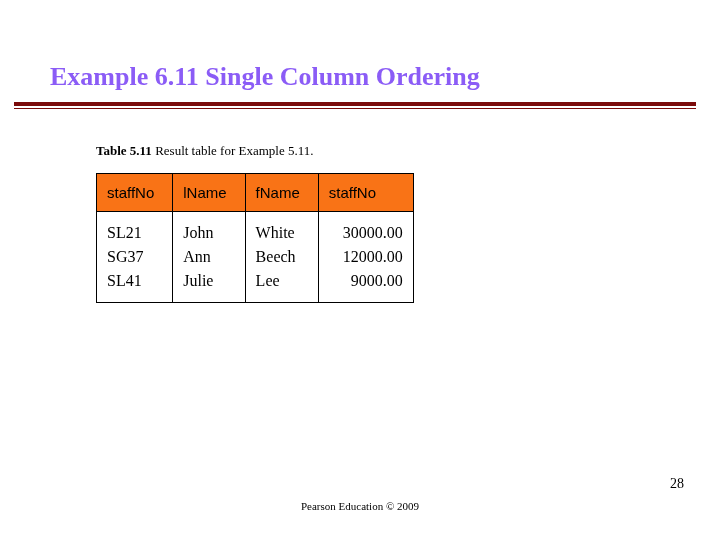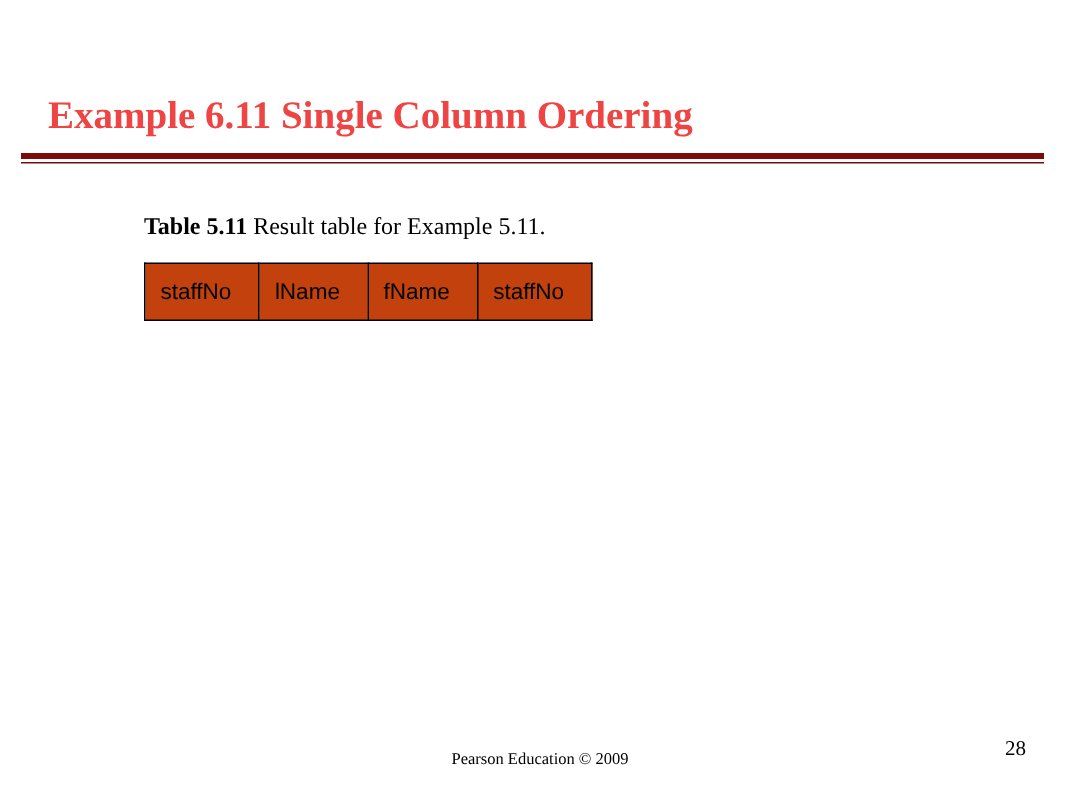--- a/index.html
+++ b/index.html
@@ -9,24 +9,24 @@
     height: 540px;
     background: #ffffff;
     font-family: "Times New Roman", Times, serif;
     color: #000;
     position: relative;
     overflow: hidden;
   }
   .slide-title {
     position: absolute;
     top: 62px;
-    left: 32px;
+    left: 50px;
     font-size: 26px;
     font-weight: bold;
-    color: #ef4444;
+    color: #8b5cf6;
   }
   .title-underline-thick {
     position: absolute;
     top: 102px;
     left: 14px;
     width: 682px;
     height: 4px;
     background: #7b0b0b;
   }
   .title-underline-thin {
@@ -36,31 +36,31 @@
     width: 682px;
     height: 1px;
     background: #7b0b0b;
   }
   .table-area {
     position: absolute;
     top: 143px;
     left: 96px;
   }
   .table-caption {
-    font-size: 16px;
+    font-size: 13px;
     margin-bottom: 14px;
   }
   .table-caption-strong {
     font-weight: bold;
   }
   table.result {
     border-collapse: collapse;
   }
   table.result th {
-    background: #c2410c;
+    background: #f97316;
     font-weight: normal;
     font-family: Verdana, Geneva, sans-serif;
     font-size: 15px;
     text-align: left;
     padding: 10px 18px 10px 10px;
     border: 1px solid #000;
   }
   table.result td {
     font-size: 16px;
     padding: 3px 18px 3px 10px;
@@ -86,21 +86,21 @@
     position: absolute;
     bottom: 28px;
     left: 0;
     width: 720px;
     text-align: center;
     font-size: 11px;
     color: #000;
   }
   .page-number {
     position: absolute;
-    bottom: 32px;
+    bottom: 48px;
     right: 36px;
     font-size: 14px;
     color: #000;
   }
 </style>
 </head>
 <body>
 
 <div class="slide-title">Example 6.11  Single Column Ordering</div>
 <div class="title-underline-thick"></div>
@@ -113,18 +113,36 @@
   <table class="result">
     <thead>
       <tr>
         <th>staffNo</th>
         <th>lName</th>
         <th>fName</th>
         <th>staffNo</th>
       </tr>
     </thead>
     <tbody>
+      <tr class="first-data">
+        <td>SL21</td>
+        <td>John</td>
+        <td>White</td>
+        <td class="num">30000.00</td>
+      </tr>
+      <tr>
+        <td>SG37</td>
+        <td>Ann</td>
+        <td>Beech</td>
+        <td class="num">12000.00</td>
+      </tr>
+      <tr class="last-data">
+        <td>SL41</td>
+        <td>Julie</td>
+        <td>Lee</td>
+        <td class="num">9000.00</td>
+      </tr>
     </tbody>
   </table>
 </div>
 
 <div class="footer-credit">Pearson Education © 2009</div>
 <div class="page-number">28</div>
 
 </body></html>

